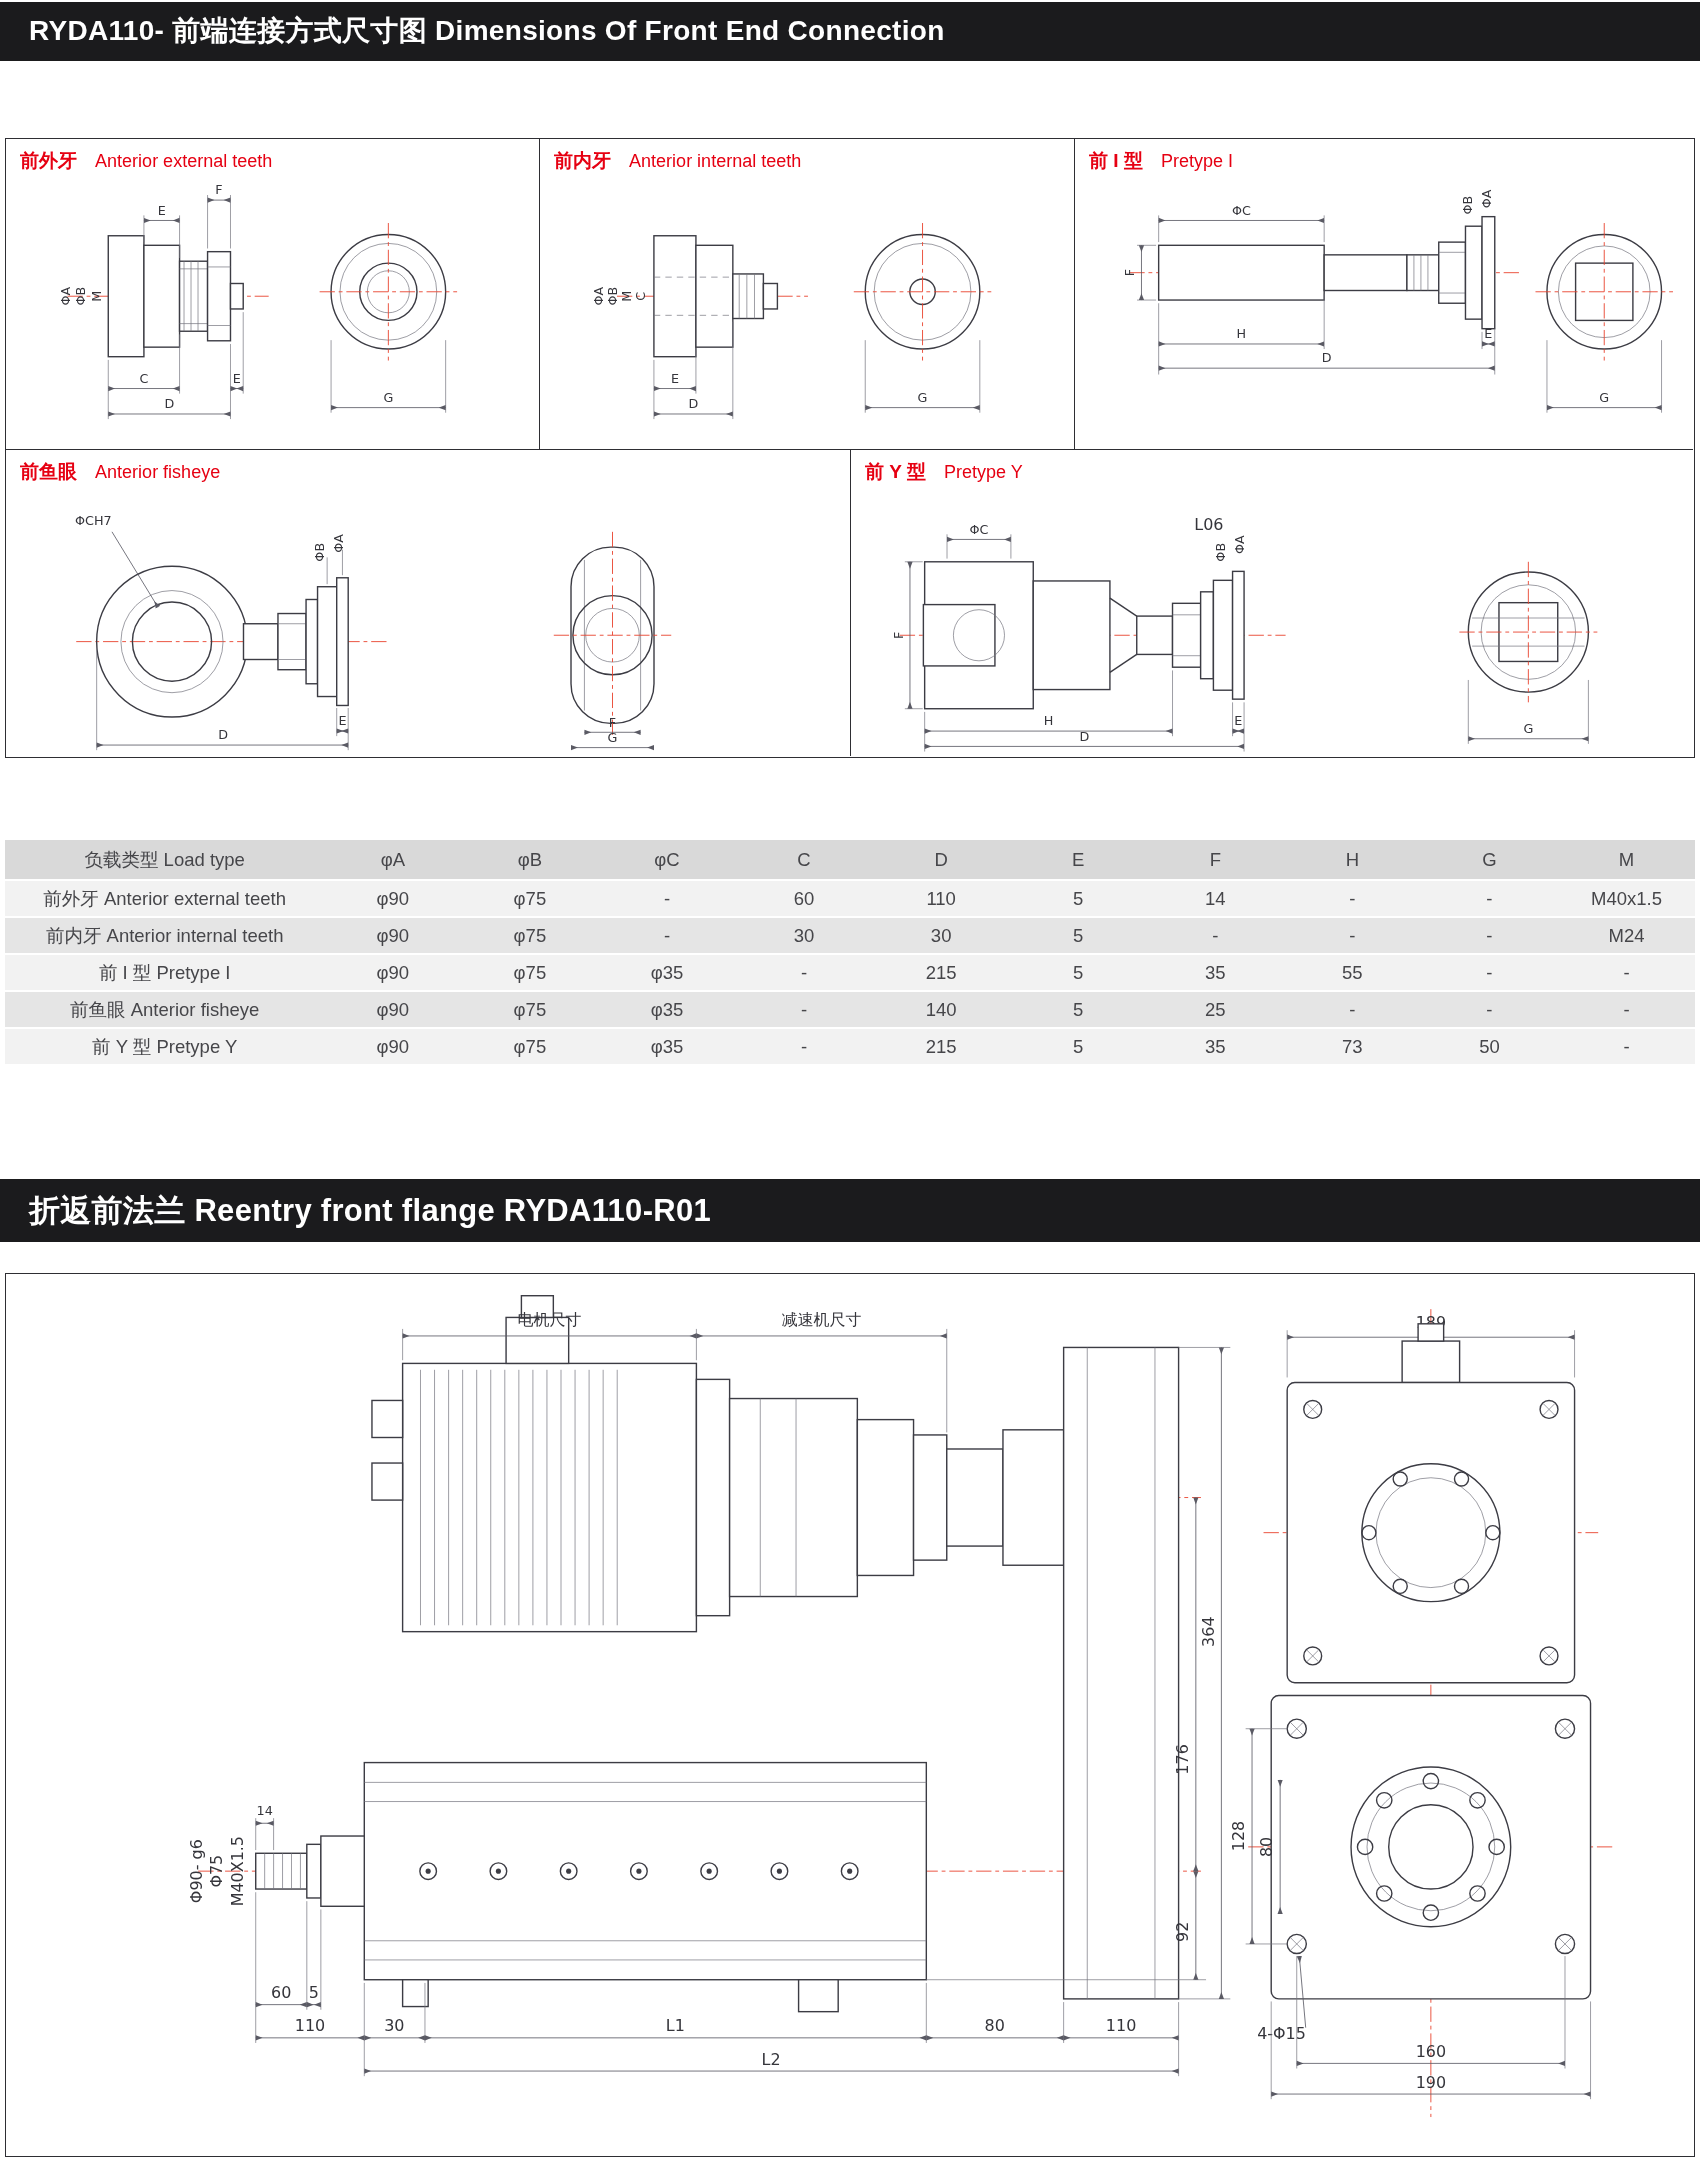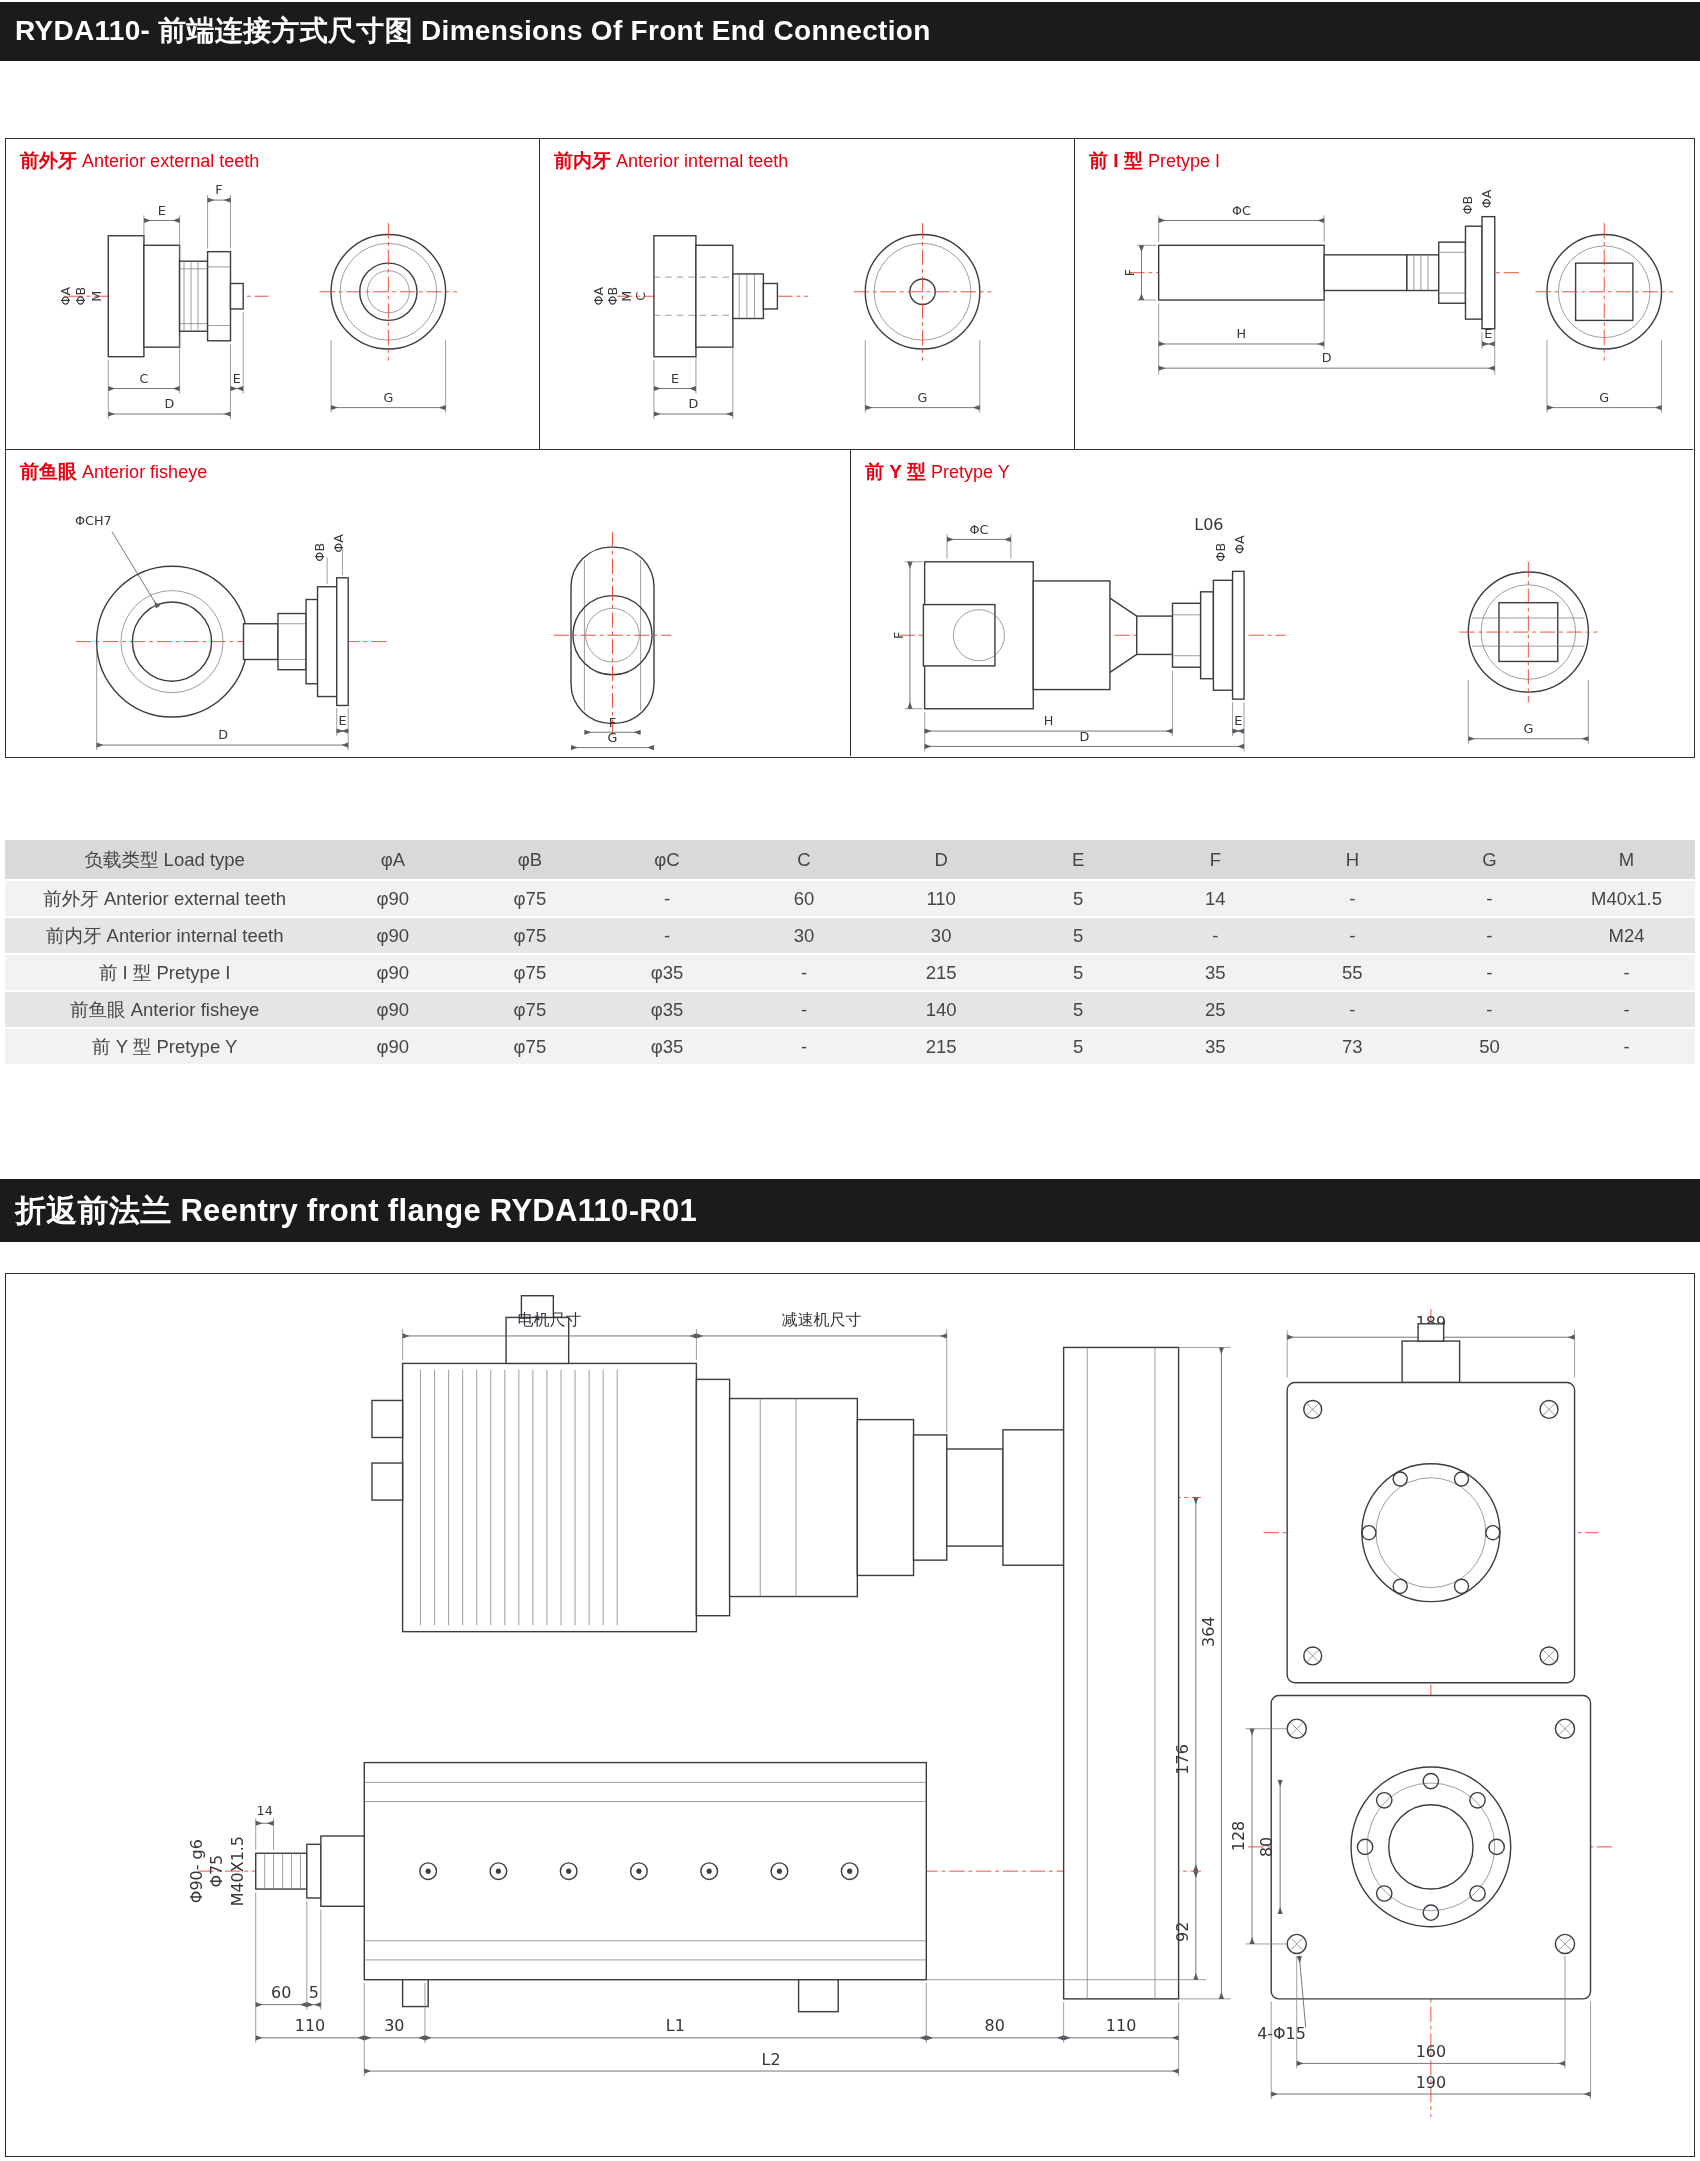--- a/index.html
+++ b/index.html
@@ -1,36 +1,36 @@
 <!DOCTYPE html>
 <html style="font-size:10.2px"><head>
 <meta charset="utf-8">
 <style>
   *{margin:0;padding:0;box-sizing:border-box}
   html,body{background:#fff}
   body{width:1700px;font-family:"Liberation Sans","DejaVu Sans",sans-serif;color:#222}
   .page{position:relative;width:1700px;height:2161px;background:#fff;overflow:hidden}
 
   .bar{position:absolute;left:0;width:1700px;background:#1b1b1d;color:#fff;display:flex;align-items:center;
-       padding-left:15px;font-weight:bold;letter-spacing:0.3px}
+       padding-left:29px;font-weight:bold;letter-spacing:0.3px}
   #bar1{top:1.9px;height:59px;font-size:28px}
   #bar2{top:1179px;height:63px;font-size:31px}
 
   .panel{position:absolute;left:5.1px;width:1690px;border:1.3px solid #2e2e33;background:#fff}
   #panel1{top:138px;height:620px}
   #panel2{top:1273px;height:884px}
 
   .p1cell{position:absolute;overflow:hidden}
   .b-r{border-right:1.3px solid #2e2e33}
   .b-b{border-bottom:1.3px solid #2e2e33}
   .p1cell svg,.panel>svg{position:absolute;left:0;top:0;width:100%;height:100%}
 
   .cell-label{position:absolute;top:9px;left:14px;color:#e60012;z-index:2;white-space:nowrap}
   .cell-label .cn{font-size:19px;font-weight:bold}
-  .cell-label .en{font-size:18px;margin-left:5px}
+  .cell-label .en{font-size:18px;margin-left:18px}
 
   table.dims{position:absolute;left:5.1px;top:840px;width:1690px;border-collapse:collapse;table-layout:fixed;
              font-size:18.5px;color:#46464a}
   table.dims th{background:#d9d9d9;font-weight:normal;height:40px;text-align:center;border-bottom:2.6px solid #fff}
   table.dims td{height:37px;text-align:center;border-bottom:2.6px solid #fff}
   table.dims tr.r-a td{background:#f2f2f2}
   table.dims tr.r-b td{background:#e5e5e5}
 
   
   svg text{font-family:"DejaVu Sans","Liberation Sans",sans-serif}

